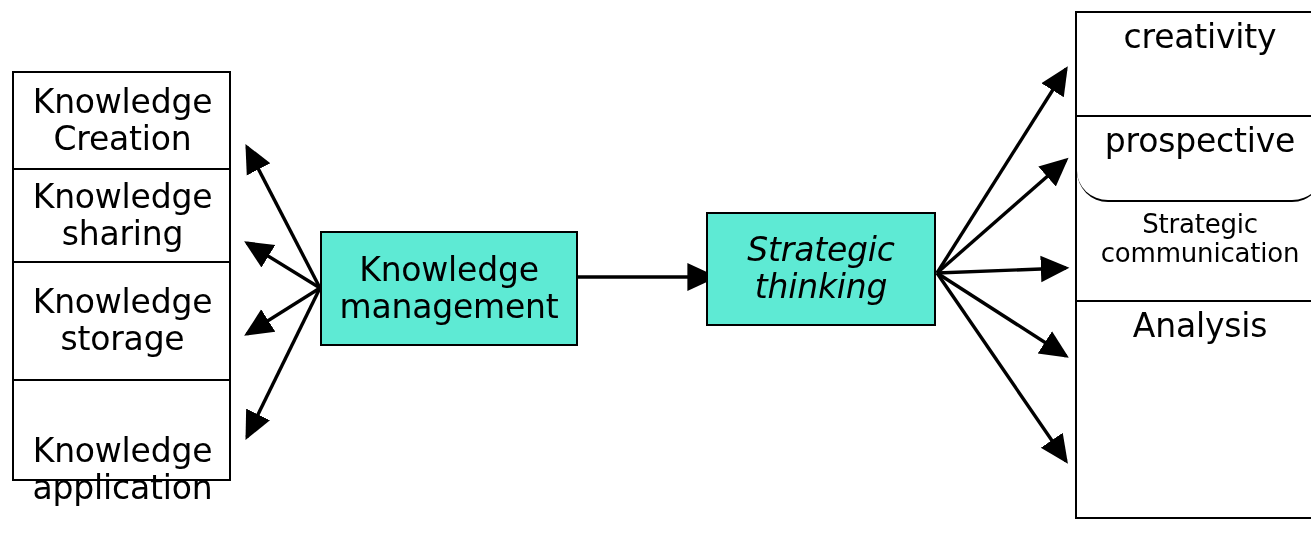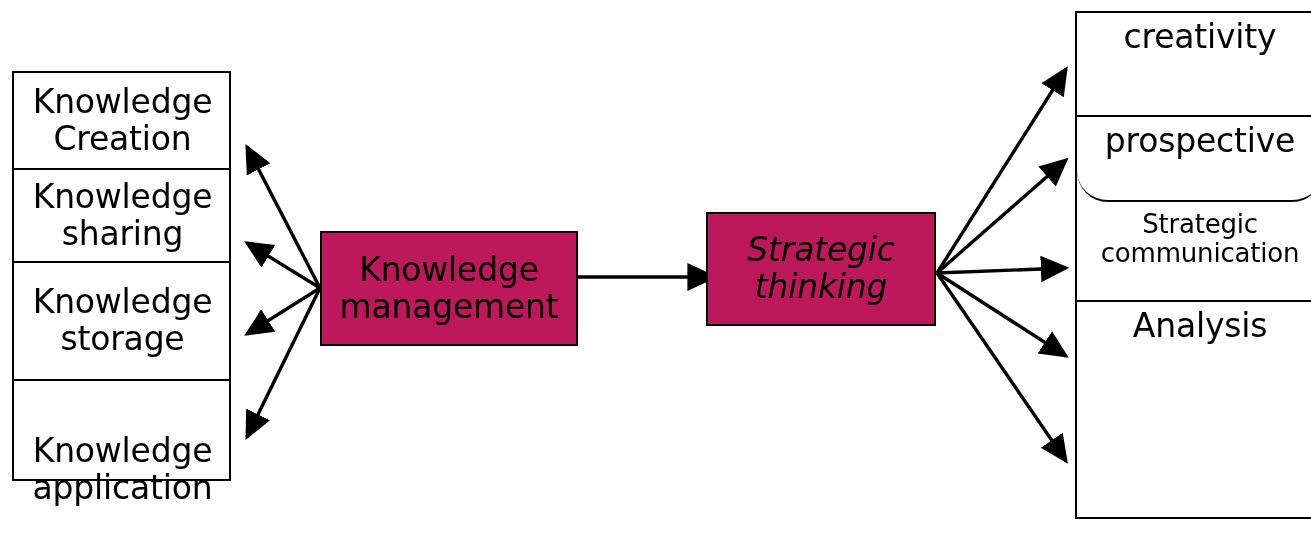--- a/index.html
+++ b/index.html
@@ -8,21 +8,21 @@
     font-family:"DejaVu Sans","Liberation Sans",sans-serif;
     color:#000000;
   }
   .stage{position:absolute;inset:0;}
 
   
   .node{
     position:absolute;
     box-sizing:border-box;
     border:2px solid #000;
-    background:#be185d;
+    background:#5eead4;
     display:flex;
     justify-content:center;
     text-align:center;
     line-height:1.12;
     letter-spacing:-0.2px;
   }
   .node .txt{display:block;width:100%;}
 
   
   .stack{

